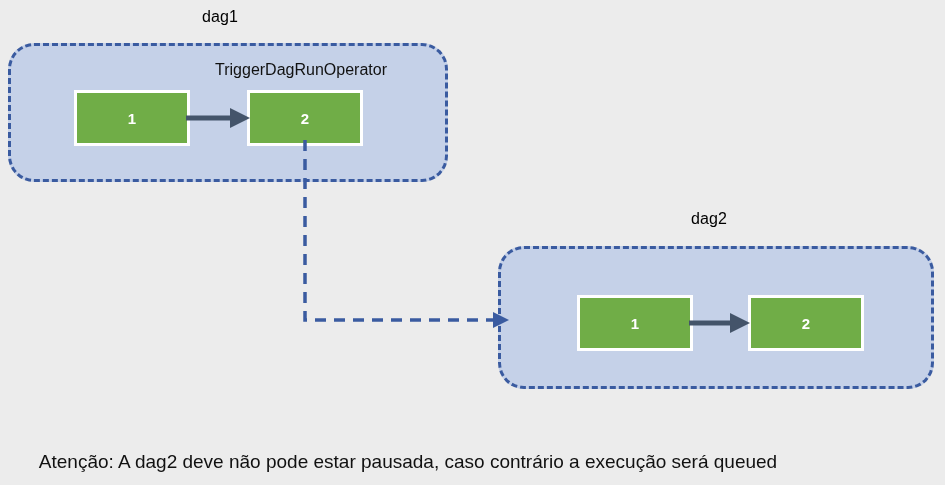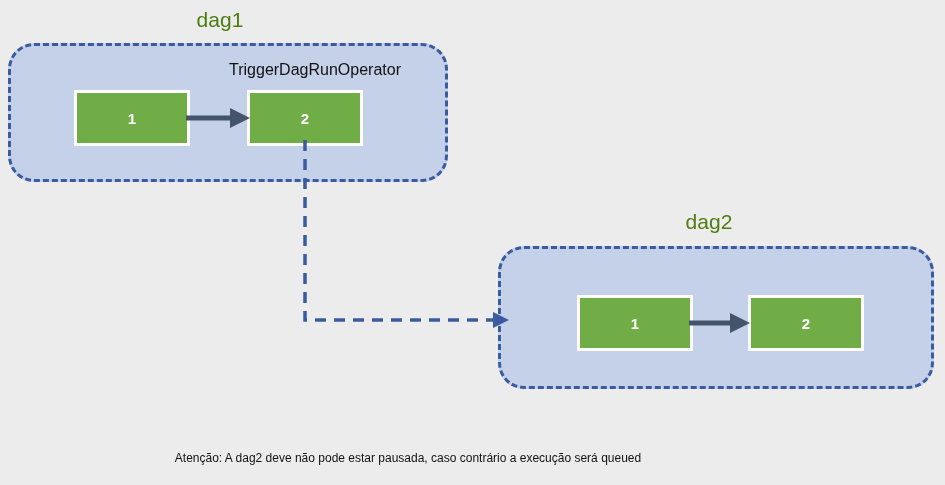--- a/index.html
+++ b/index.html
@@ -27,33 +27,33 @@
     border: 3px dashed #3A5BA0;
     border-radius: 26px;
     box-sizing: border-box;
   }
   #dag1-group { left: 8px;   top: 43px;  width: 440px; height: 139px; }
   #dag2-group { left: 498px; top: 246px; width: 436px; height: 143px; }
 
   
   .dag-label {
     position: absolute;
-    font-size: 21px;
-    color: #4d7c0f;
+    font-size: 16px;
+    color: #000000;
     text-align: center;
     white-space: nowrap;
     letter-spacing: 0.1px;
   }
   #dag1-label { left: 150px; top: 8px;   width: 140px; }
   #dag2-label { left: 639px; top: 210px; width: 140px; }
 
   
   #operator-label {
     position: absolute;
-    left: 185px;
+    left: 171px;
     top: 61px;
     width: 260px;
     text-align: center;
     font-size: 16px;
     color: #111111;
     white-space: nowrap;
   }
 
   
   .task-box {
@@ -87,21 +87,21 @@
     height: 195px;
   }
 
   
   #bottom-note {
     position: absolute;
     left: 0;
     top: 451px;
     width: 816px;
     text-align: center;
-    font-size: 12px;
+    font-size: 19px;
     color: #111111;
     white-space: nowrap;
   }
 </style>
 </head>
 <body>
 
 <div id="canvas">
 
   <div class="dag-label" id="dag1-label">dag1</div>

